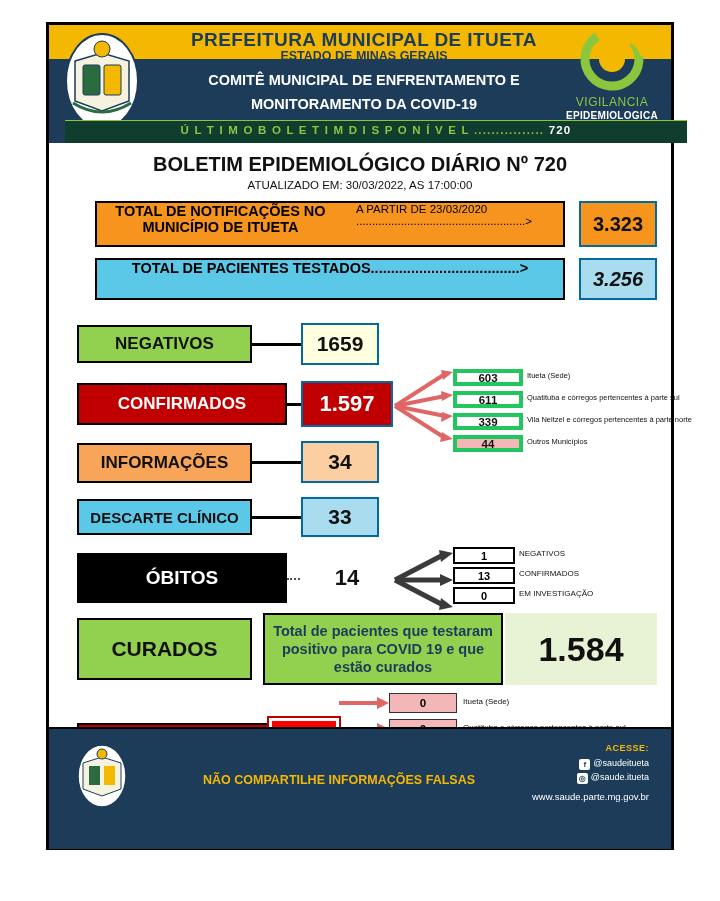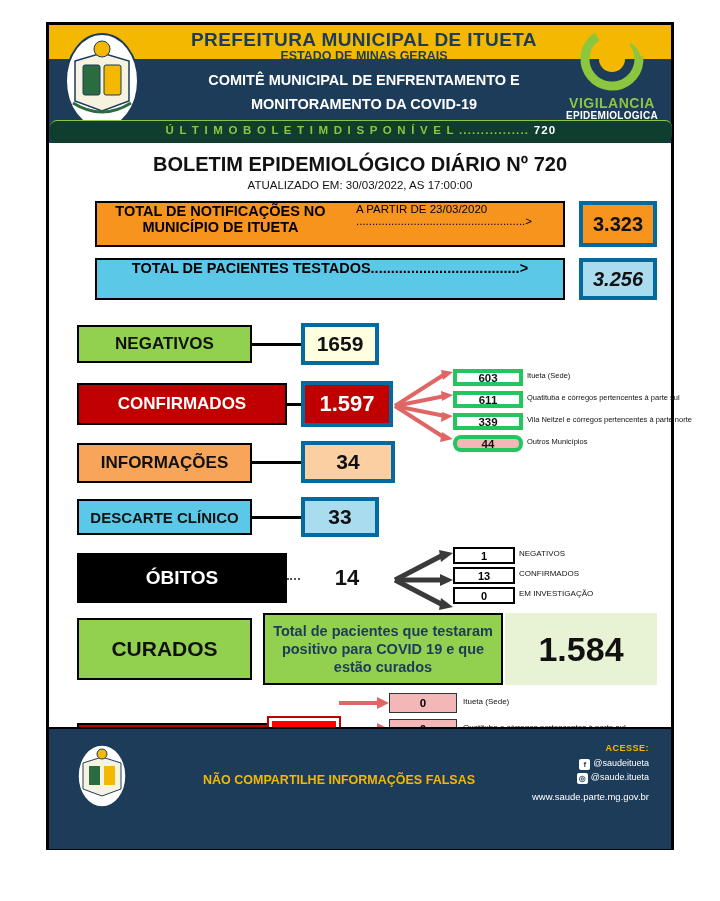--- a/index.html
+++ b/index.html
@@ -83,42 +83,41 @@
   .hdr-vig {
     position: absolute;
     right: 6px; top: 2px;
     width: 106px; height: 108px;
     text-align: center;
   }
   .vig-name {
     position: absolute;
     left: 0; top: 68px;
     width: 106px;
-    font-size: 14px;
-    font-weight: bold;
+    font-size: 12px;
+    font-weight: normal;
     color: #8cc63f;
     letter-spacing: .5px;
   }
   .vig-sub {
     position: absolute;
     left: 0; top: 83px;
     width: 106px;
     font-size: 10px;
     font-weight: bold;
     color: #ffffff;
     letter-spacing: .3px;
   }
   .hdr-greenbar {
     position: absolute;
-    left: 1px; bottom: 0;
+    left: 16px; bottom: 0;
     width: 100%;
     height: 22px;
     background: #0f3d2e;
     border-top: 1px solid #8cc63f;
-    border-radius: 7px;
   }
   .greenbar-text {
     position: absolute;
     left: 0; top: 3px;
     width: 100%;
     text-align: center;
     font-size: 11.5px;
     font-weight: bold;
     color: #8cc63f;
     letter-spacing: 1.2px;
@@ -163,21 +162,21 @@
     font-weight: bold;
   }
   .bar-line2 {
     text-align: left;
     font-size: 11.5px;
     padding-left: 12px;
     font-weight: normal;
   }
   .valbox {
     position: absolute;
-    border: 4px solid #0369a1;
+    border: 2px solid #0369a1;
     box-sizing: border-box;
     display: flex;
     align-items: center;
     justify-content: center;
     font-weight: bold;
   }
 
   
   .bar-notif {
     left: 46px; top: 58px; width: 470px; height: 46px;
@@ -210,21 +209,21 @@
   .lbl-neg   { left: 28px; top: 182px; width: 175px; height: 38px; background: #92d050; font-size: 17px; color: #111; }
   .lbl-conf  { left: 28px; top: 240px; width: 210px; height: 42px; background: #c00000; font-size: 17px; color: #fff; }
   .lbl-inv   { left: 28px; top: 300px; width: 175px; height: 40px; background: #f8a55a; font-size: 17px; color: #111; }
   .lbl-desc  { left: 28px; top: 356px; width: 175px; height: 36px; background: #5bc8e8; font-size: 15px; color: #111; }
   .lbl-obito { left: 28px; top: 410px; width: 210px; height: 50px; background: #000000; font-size: 19px; color: #fff; }
   .lbl-curados { left: 28px; top: 475px; width: 175px; height: 62px; background: #92d050; font-size: 21px; color: #111; }
   .lbl-ativos { left: 28px; top: 580px; width: 200px; height: 44px; background: #c00000; font-size: 15.5px; color: #fff; }
 
   .v-neg  { left: 252px; top: 180px; width: 78px; height: 42px; background: #ffffe0; font-size: 21px; color: #111; }
   .v-conf { left: 252px; top: 238px; width: 92px; height: 46px; background: #c00000; font-size: 22px; color: #fff; }
-  .v-inv  { left: 252px; top: 298px; width: 94px; height: 42px; background: #fbcfa2; font-size: 21px; color: #111; }
+  .v-inv  { left: 252px; top: 298px; width: 78px; height: 42px; background: #fbcfa2; font-size: 21px; color: #111; }
   .v-desc { left: 252px; top: 354px; width: 78px; height: 40px; background: #aadcf0; font-size: 21px; color: #111; }
   .v-obito{ left: 252px; top: 414px; width: 92px; height: 42px; background: #ffffff; border: none; font-size: 22px; color: #111; }
   .v-ativos { left: 220px; top: 575px; width: 70px; height: 52px; background: #ff0000; font-size: 26px; color: #fff; border: 3px solid #ffffff; box-shadow: 0 0 0 2px #c00000; }
 
   
   .conn {
     position: absolute;
     background: #000;
     height: 3px;
   }
@@ -240,21 +239,21 @@
     border: 4px solid #22c55e;
     box-sizing: border-box;
     display: flex;
     align-items: center;
     justify-content: center;
     font-weight: bold;
     font-size: 11.5px;
     color: #111;
   }
   .bd-conf { width: 70px; height: 17px; background: #ffffff; left: 404px; }
-  .bd-last { background: #f4b7b7; border-radius: 8px; }
+  .bd-last { background: #f4b7b7; }
   .bd-txt {
     position: absolute;
     left: 478px;
     font-size: 7.5px;
     color: #111;
     white-space: nowrap;
   }
 
   
   .ob-box {

